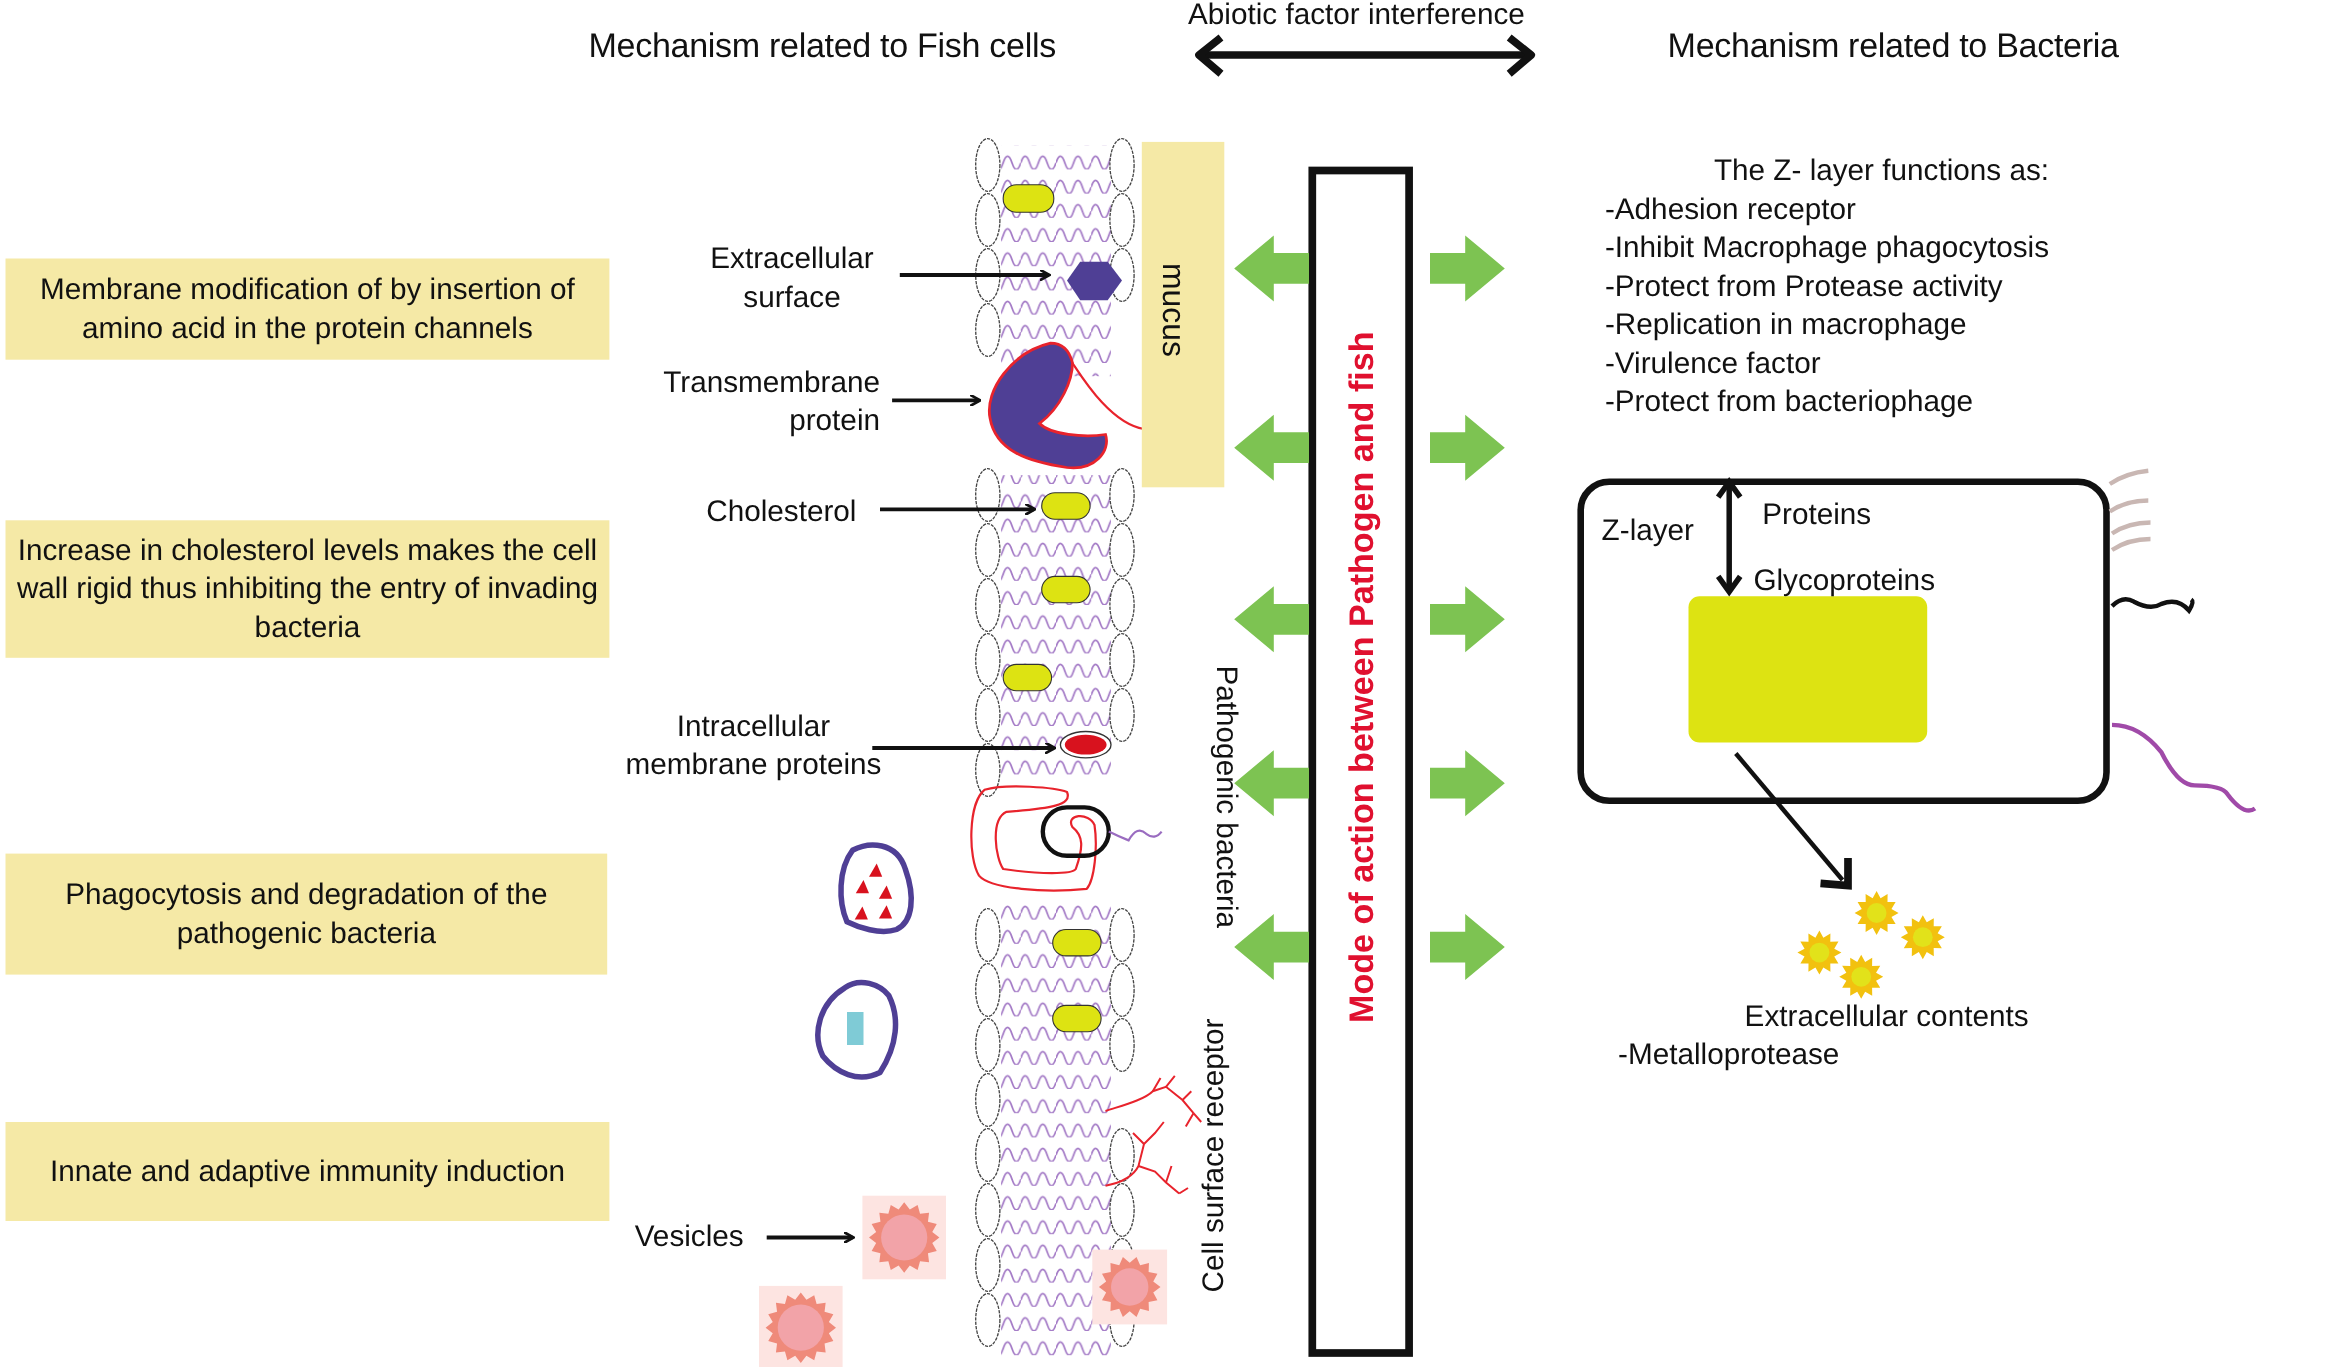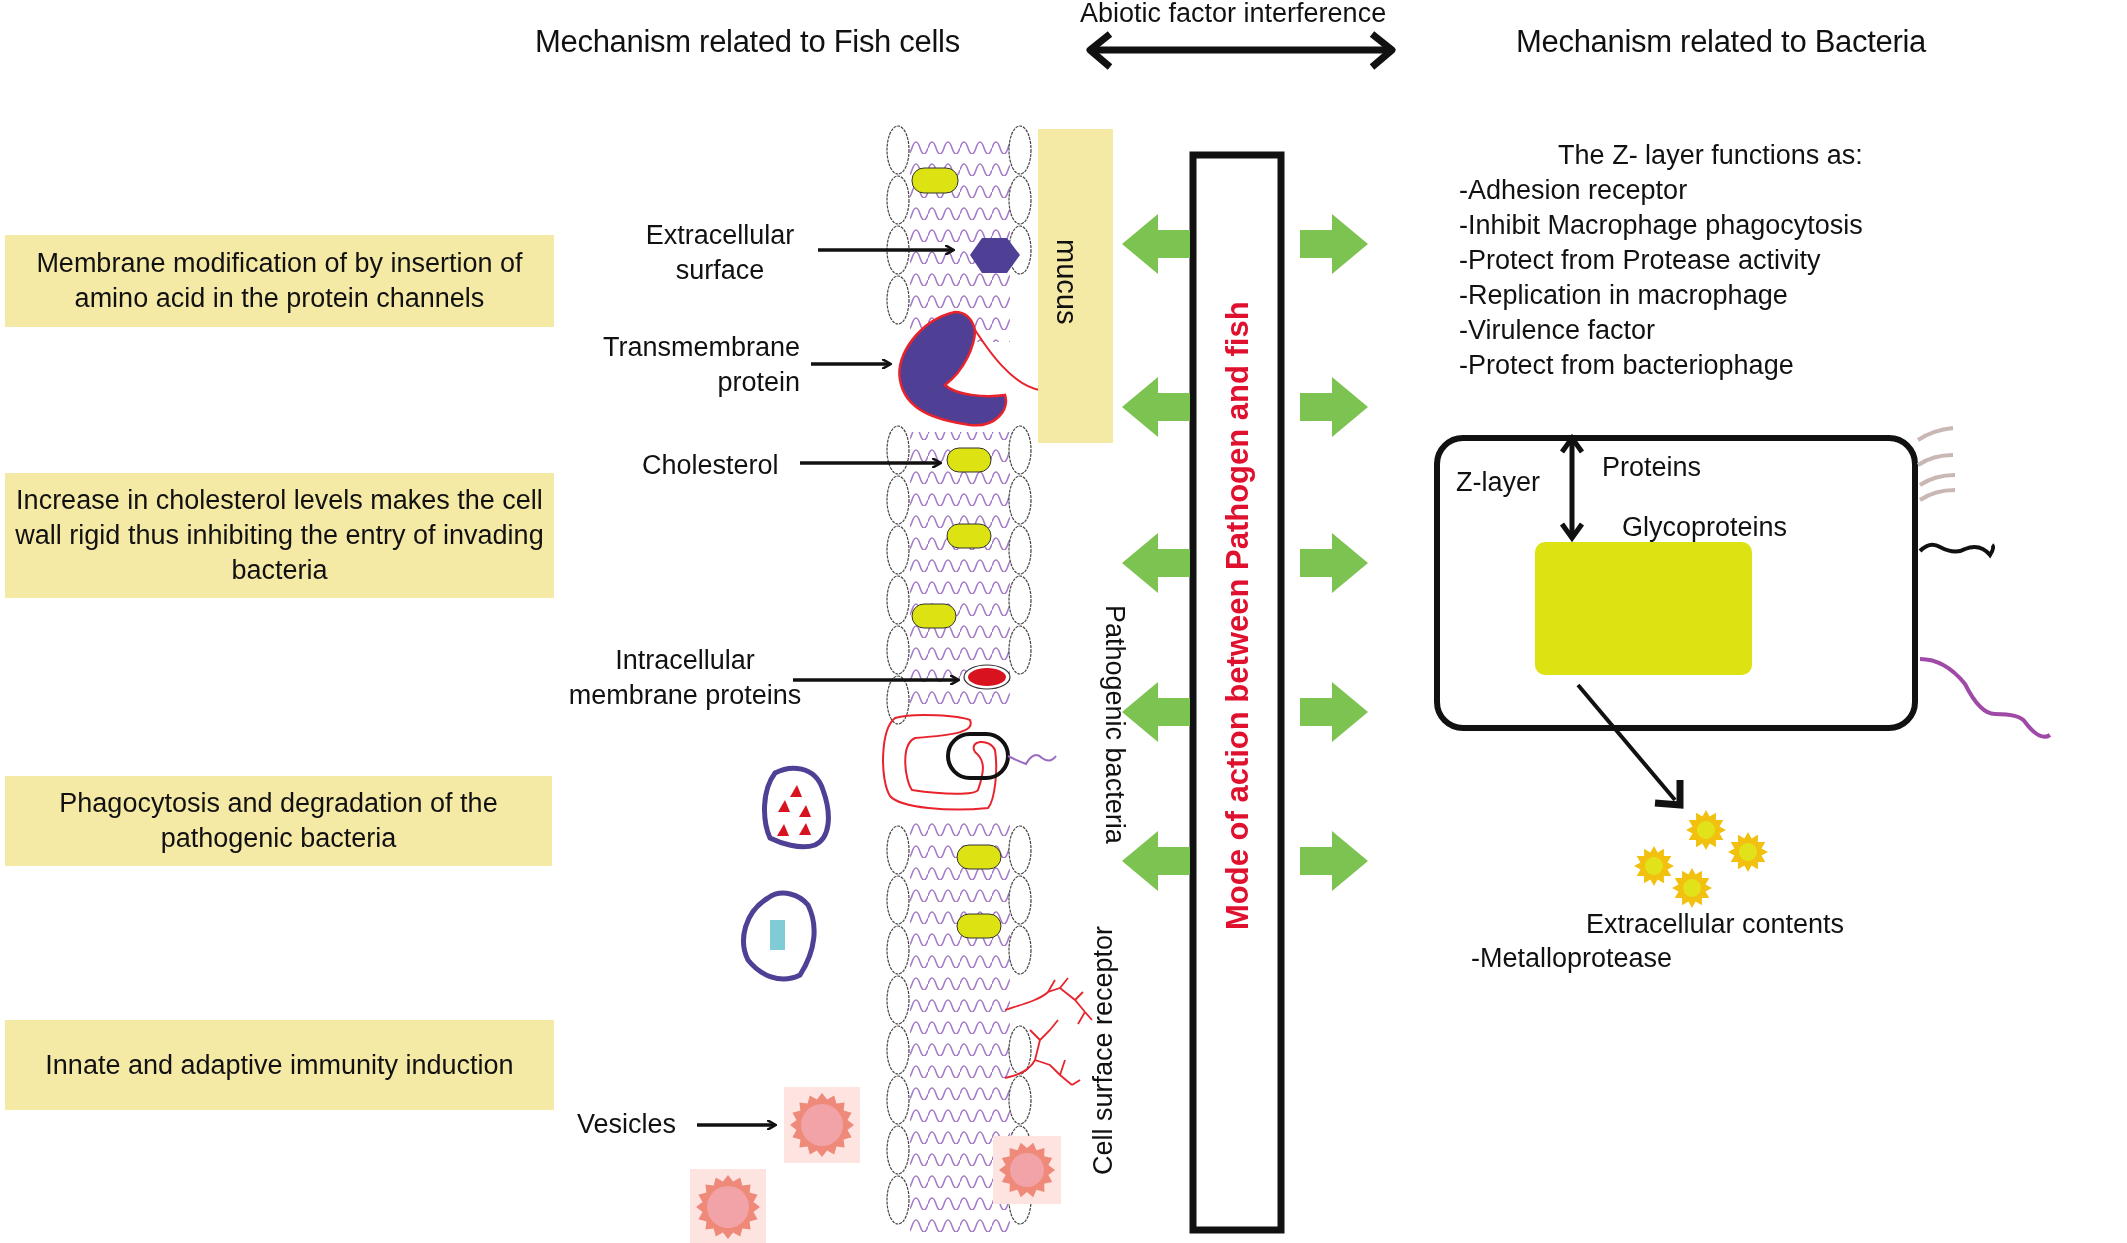--- a/index.html
+++ b/index.html
@@ -25,21 +25,21 @@
 <div class="abs header" style="left:535px; top:24px;">Mechanism related to Fish cells</div>
 <div class="abs small-header" style="left:1080px; top:-2px;">Abiotic factor interference</div>
 <div class="abs header" style="left:1472px; top:24px;margin-left:44px;">Mechanism related to Bacteria</div>
 
 <div class="ybox" style="left:5px; top:235px; width:549px; height:92px;">
   <span>Membrane modification of by insertion of amino acid in the protein channels</span>
 </div>
 <div class="ybox" style="left:5px; top:473px; width:549px; height:125px;justify-content:flex-end;">
   <span>Increase in cholesterol levels makes the cell wall rigid thus inhibiting the entry of invading bacteria</span>
 </div>
-<div class="ybox" style="left:5px; top:776px; width:547px; height:90px;">
+<div class="ybox" style="left:5px; top:776px; width:547px; height:110px;">
   <span style="padding:0 40px;display:block;">Phagocytosis and degradation of the pathogenic bacteria</span>
 </div>
 <div class="ybox" style="left:5px; top:1020px; width:549px; height:90px;">
   <span>Innate and adaptive immunity induction</span>
 </div>
 
 <svg class="layer" width="2127" height="1243" viewBox="0 0 2127 1243">
   <defs>
     <marker id="ahead" markerWidth="10" markerHeight="10" refX="8" refY="5" orient="auto" markerUnits="userSpaceOnUse">
       <path d="M0,0 L9,5 L0,10" fill="none" stroke="#111" stroke-width="2.5"></path>
@@ -258,18 +258,18 @@
   <div>-Adhesion receptor</div>
   <div>-Inhibit Macrophage phagocytosis</div>
   <div>-Protect from Protease activity</div>
   <div>-Replication in macrophage</div>
   <div>-Virulence factor</div>
   <div>-Protect from bacteriophage</div>
 </div>
 
 <div class="label" style="left:1456px; top:465px; font-size:27px;">Z-layer</div>
 <div class="label" style="left:1602px; top:450px; font-size:27px;">Proteins</div>
-<div class="label" style="left:1594px; top:510px; font-size:27px;margin-left:28px;">Glycoproteins</div>
+<div class="label" style="left:1594px; top:510px; font-size:27px;">Glycoproteins</div>
 
 <div class="ext" style="left:1471px; top:907px;">
   <div class="title" style="padding-left:115px; text-align:left;">Extracellular contents</div>
   <div>-Metalloprotease</div>
 </div>
 
 </body></html>

